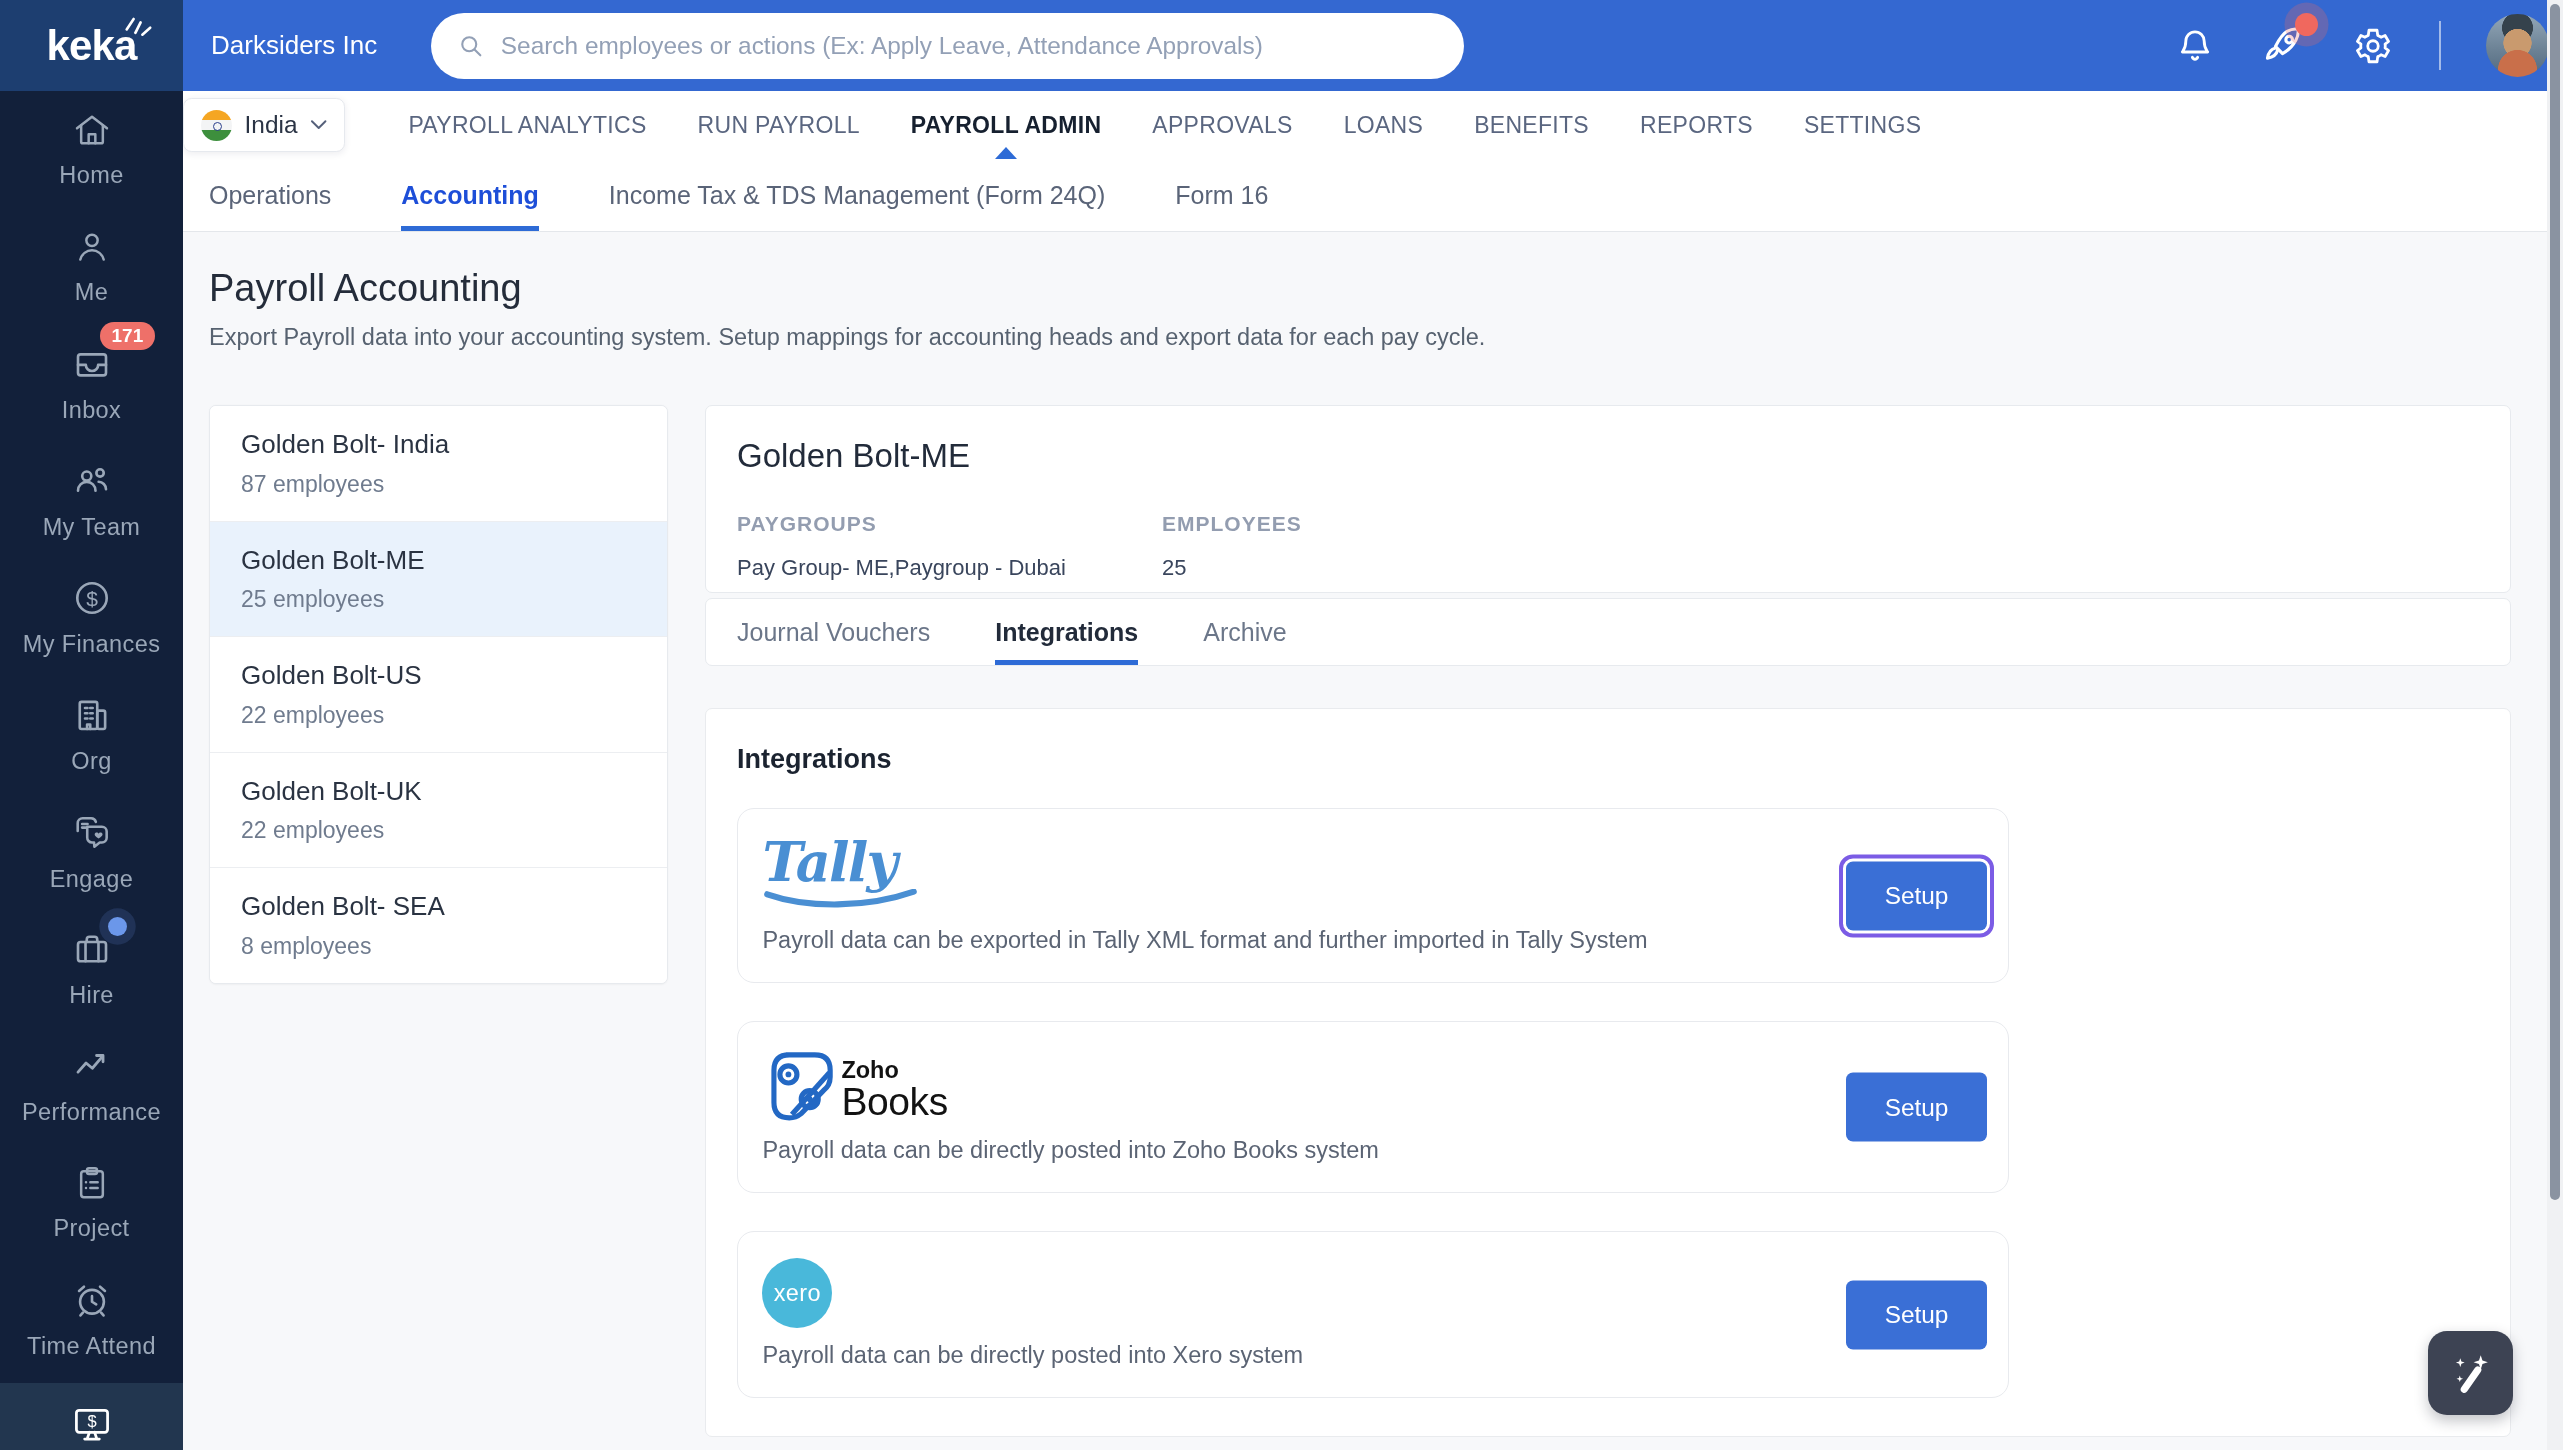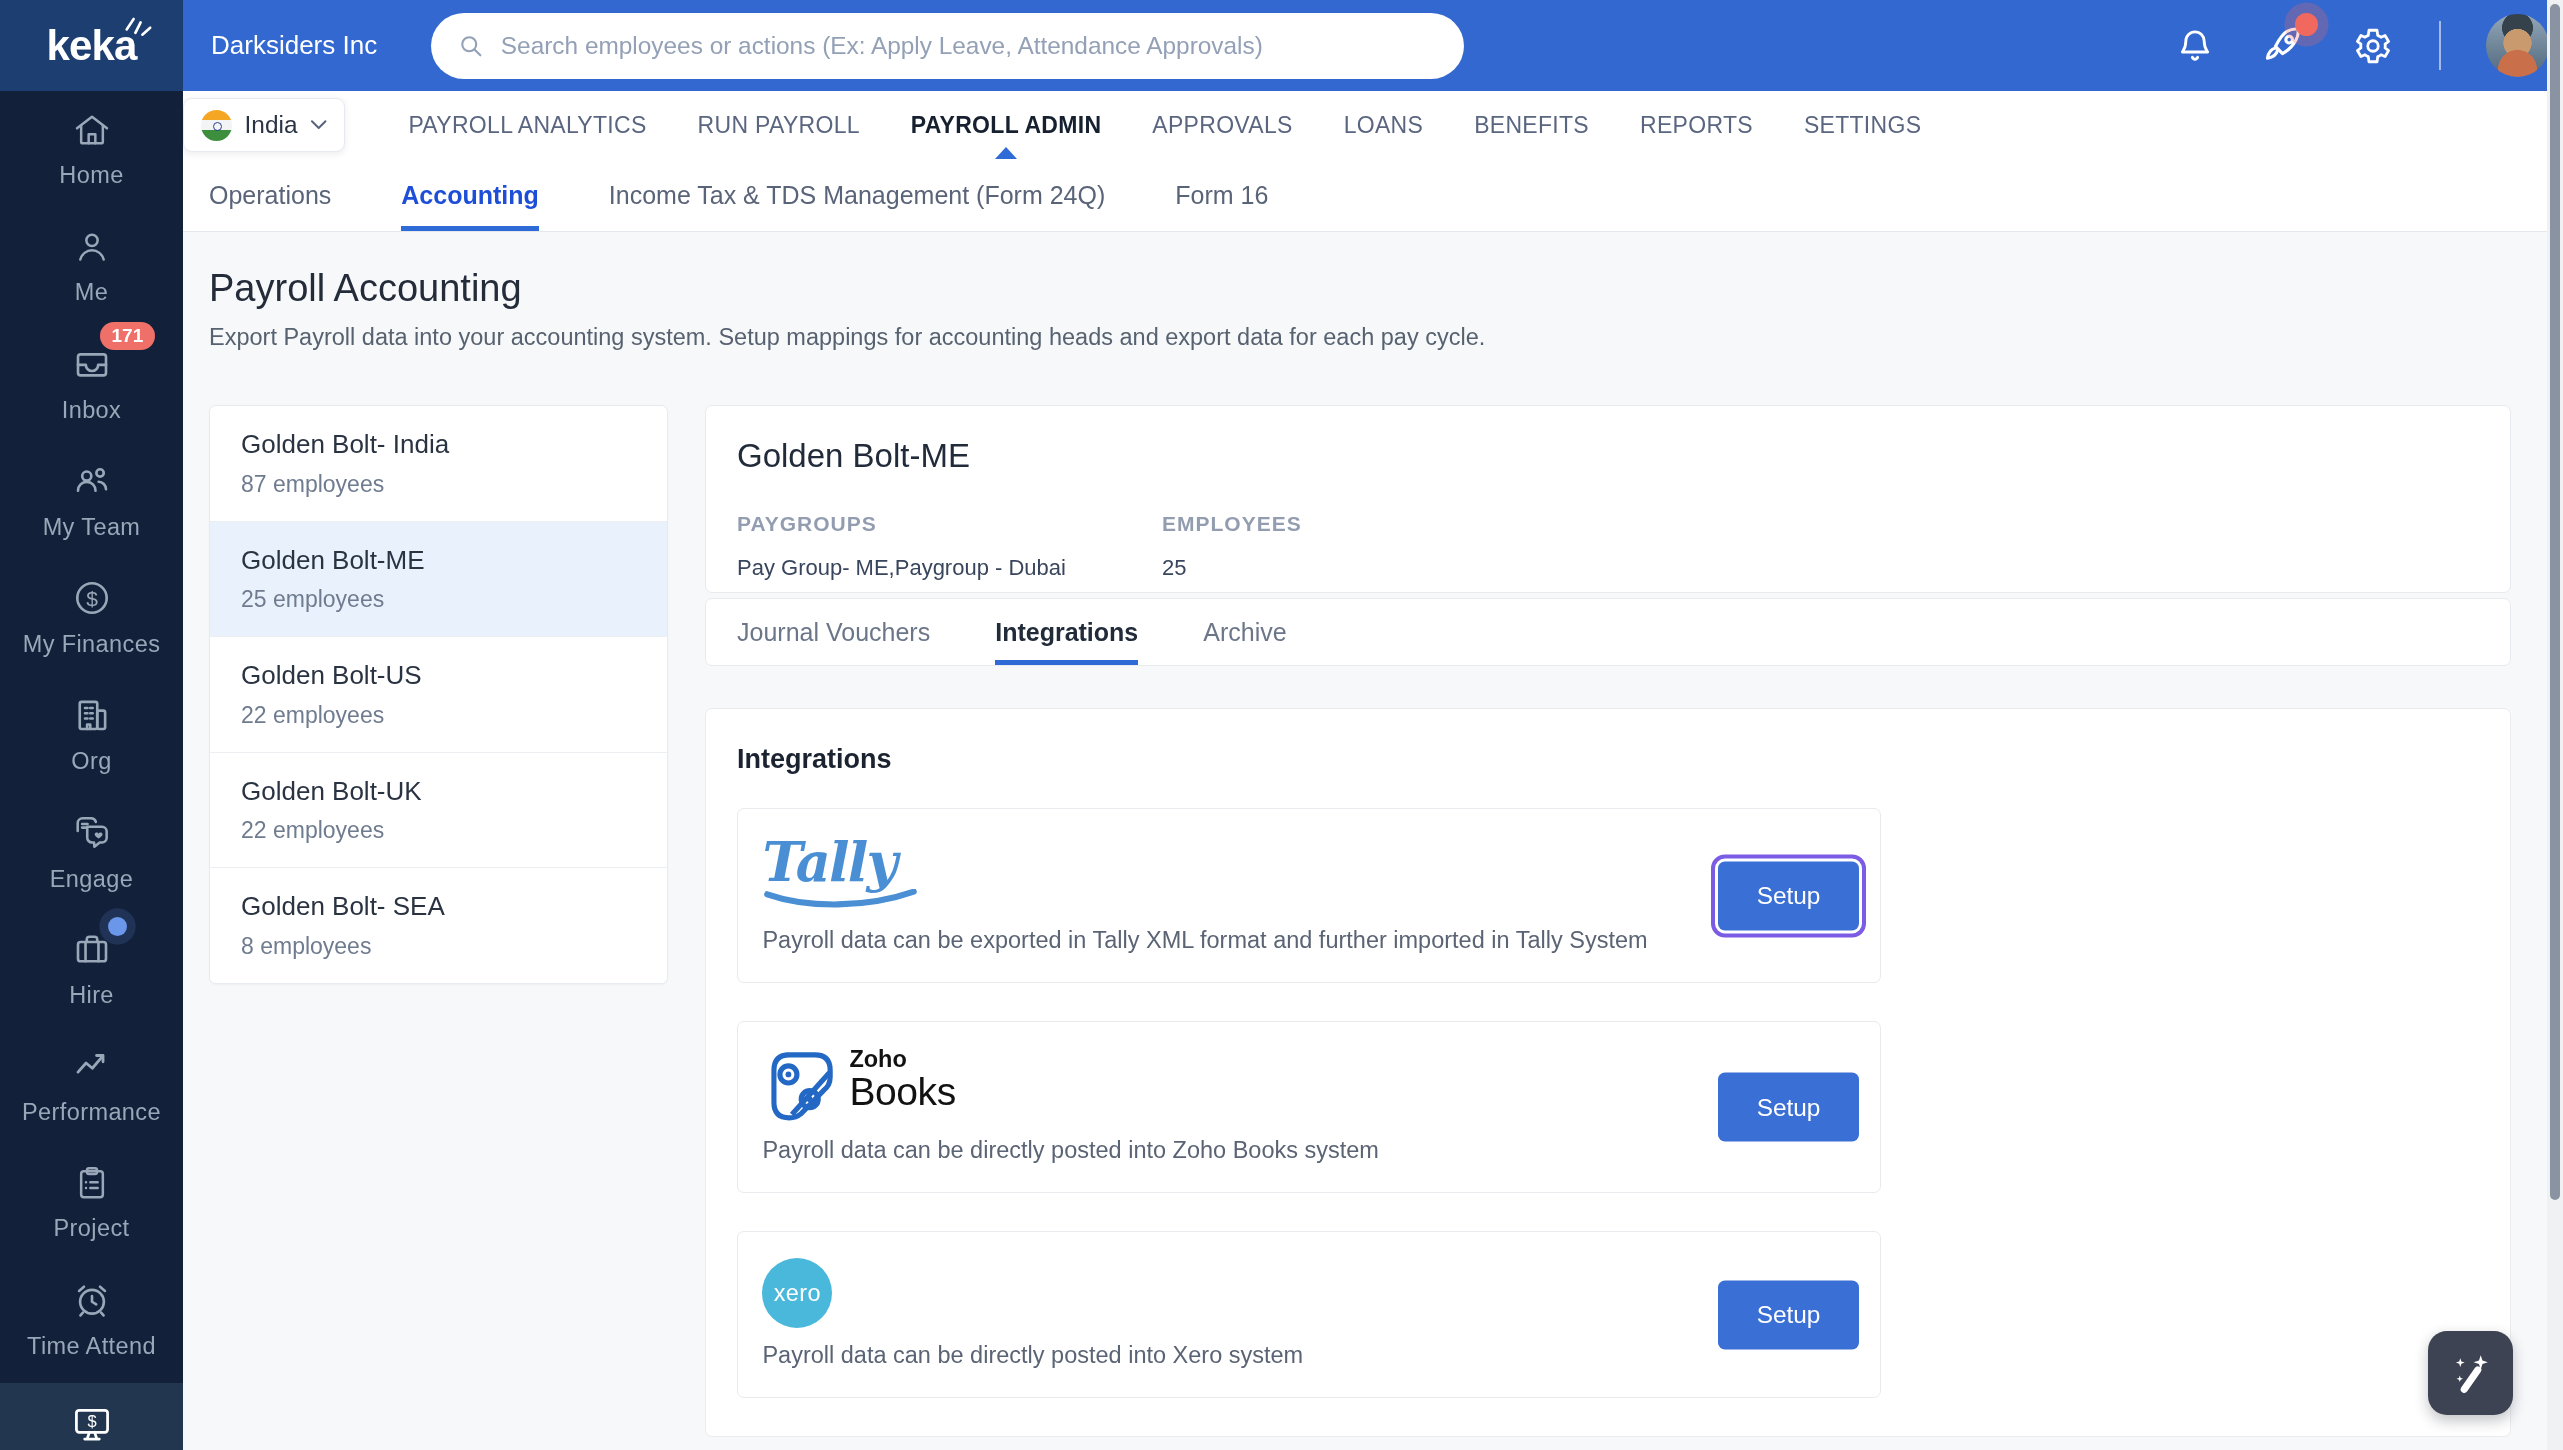--- a/index.html
+++ b/index.html
@@ -80,29 +80,29 @@
   .meta-label { font-size:21px; font-weight:600; letter-spacing:1px; color:#939db0; }
   .meta-value { font-size:22px; color:#39455c; margin-top:19px; }
 
   .tabs-card { margin-top:5.2px; background:#fff; border:0.9px solid #e7eaee; border-radius:7px; height:68px; display:flex; align-items:stretch; padding:0 31px; gap:65px; }
   .dtab { position:relative; display:flex; align-items:center; font-size:25px; color:#6b7689; cursor:pointer; white-space:nowrap; }
   .dtab.active { color:#222b3a; font-weight:600; }
   .dtab.active::after { content:''; position:absolute; bottom:0; left:0; right:0; height:5.2px; background:#2e6bd6; }
 
   .integrations-panel { margin-top:42px; background:#fff; border:0.9px solid #e9ebee; border-radius:7px; padding:35px 31px 38px 31px; }
   .int-heading { font-size:27px; font-weight:600; color:#1b2330; }
-  .int-card { position:relative; width:1144px; border:0.9px solid #e8eaee; border-radius:7px; padding:26px 192px 28px 24.4px; margin-top:33px; background:#fff; }
+  .int-card { position:relative; width:1272px; border:0.9px solid #e8eaee; border-radius:17px; padding:26px 192px 28px 24.4px; margin-top:33px; background:#fff; }
   .int-card + .int-card { margin-top:38px; }
   .int-desc { font-size:23.5px; color:#5b6474; margin-top:14px; white-space:nowrap; }
   .setup-btn { position:absolute; right:21px; top:50%; transform:translateY(-50%); width:141px; height:69px; background:#3a6fd6; color:#fff; font-size:24.4px; font-family:inherit; border:none; border-radius:7px; cursor:pointer; }
   .setup-btn.focused { outline:4.4px solid #7b5ce5; outline-offset:3.5px; }
 
   .tally-logo { display:inline-block; }
   .tally-word { font-family:"DejaVu Serif",serif; font-style:italic; font-weight:700; font-size:54px; color:#4a8fd3; letter-spacing:-1.7px; line-height:1; display:block; }
-  .zoho-logo { display:flex; align-items:flex-start; gap:12px; }
+  .zoho-logo { display:flex; align-items:flex-end; gap:4px; }
   .zoho-text .z-top { font-size:23.5px; font-weight:600; color:#121212; line-height:1; }
   .zoho-text .z-bottom { font-size:39px; font-weight:400; color:#121212; line-height:1.05; letter-spacing:-0.4px; }
   .xero-logo { width:70px; height:70px; border-radius:50%; background:#49b8da; display:flex; align-items:center; justify-content:center; color:#fff; font-size:23.5px; letter-spacing:0.4px; }
 
   
   .scrollbar { position:absolute; top:0; right:0; width:15.7px; height:100%; background:#f0f1f3; z-index:60; }
   .scroll-thumb { position:absolute; top:3.5px; left:2.6px; width:10.5px; height:1196px; border-radius:6.1px; background:#8a93a1; }
   .fab { position:absolute; left:2428px; top:1331px; width:85px; height:84px; border-radius:19px; background:#3d4353; border:none; cursor:pointer; z-index:55; display:flex; align-items:center; justify-content:center; box-shadow:0 5.2px 14px rgba(20,25,40,.25); }
 </style>
 </head>

